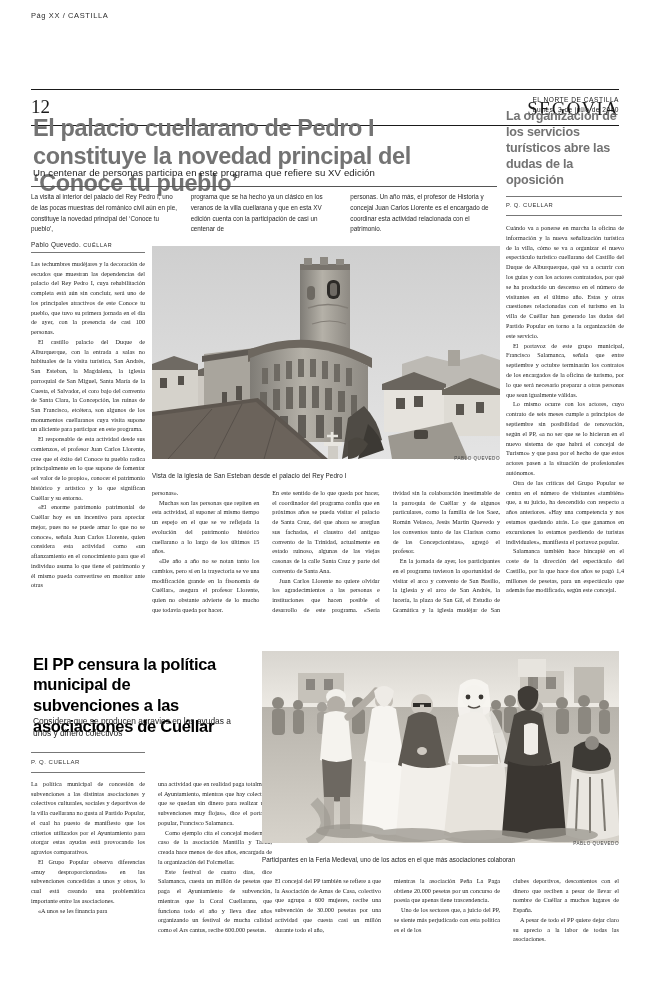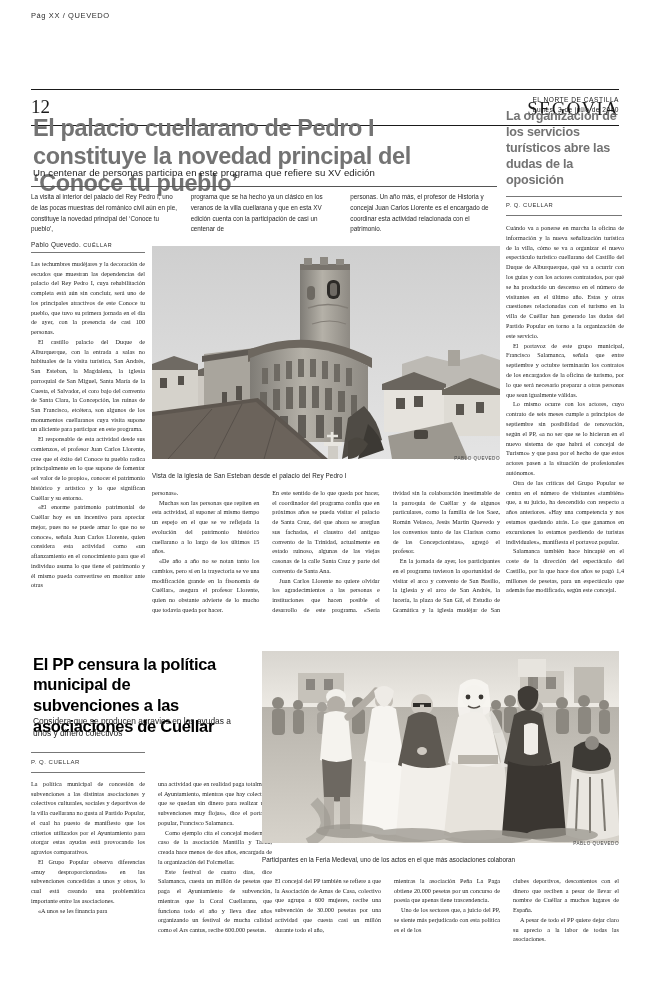--- a/index.html
+++ b/index.html
@@ -366,21 +366,21 @@
     height: 90px;
     overflow: hidden;
   }
 
   
   .ph-svg { display: block; width: 100%; height: 100%; }
 </style>
 </head>
 <body>
 
-<div class="running-head">Pág XX / QUEVEDO</div>
+<div class="running-head">Pág XX / CASTILLA</div>
 
 <div class="masthead">
   <div class="folio">12</div>
   <div class="section-name">SEGOVIA</div>
   <div class="paper-info">
     <div>EL NORTE DE CASTILLA</div>
     <div>Lunes, 3 de julio de 2000</div>
   </div>
 </div>
 

